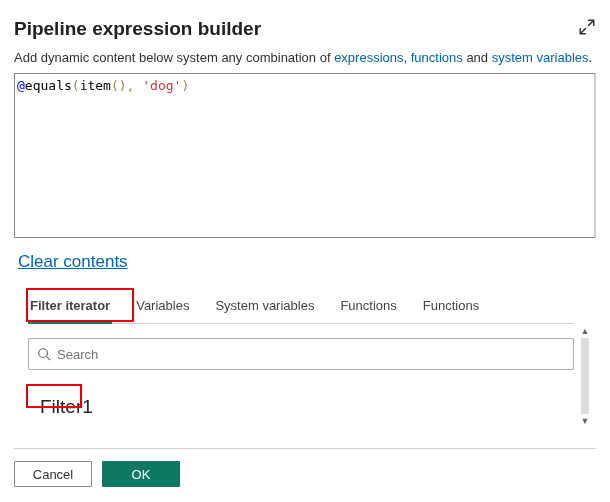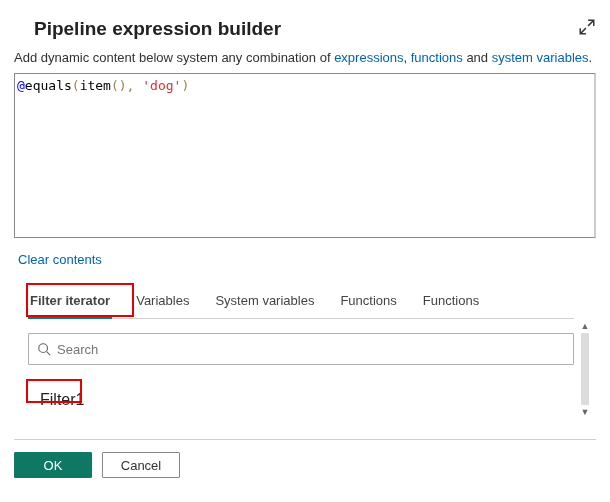--- a/index.html
+++ b/index.html
@@ -1,39 +1,39 @@
 <!DOCTYPE html>
 <html><head>
 <meta charset="utf-8">
 <style>
 * { box-sizing: border-box; margin: 0; padding: 0; }
 body { font-family: "Segoe UI", Arial, sans-serif; font-size: 13px; color: #323130; width: 610px; background: #fff; padding: 18px 14px 14px 14px; }
 .header-row { display: flex; justify-content: space-between; align-items: flex-start; margin-bottom: 10px; }
-.title { font-size: 19px; font-weight: 600; color: #222; margin-left: 20px; }
+.title { font-size: 19px; font-weight: 600; color: #222; }
 .expand-icon { width: 18px; height: 18px; cursor: pointer; }
 .hint { font-size: 13px; color: #323130; margin-bottom: 8px; }
 .hint a { color: #0063b1; text-decoration: none; cursor: pointer; }
 .editor { width: 100%; height: 165px; border: 1px solid #888; border-right: 2px solid #ccc; background: #fff; padding: 4px 2px; font-family: Consolas, monospace; font-size: 13px; color: #222; resize: none; outline: none; position: relative; }
 .code-line { white-space: pre; }
 .blue { color: #0000ff; }
 .black { color: #000; }
 .tan { color: #a08050; }
 .red { color: #d13438; }
-.clear-link { display: inline-block; margin: 14px 0 12px 4px; color: #0063b1; font-size: 13px; cursor: pointer; }
+.clear-link { display: inline-block; margin: 14px 0 12px 4px; color: #0063b1; font-size: 17px; cursor: pointer; text-decoration: underline; }
 .tabs-wrap { position: relative; margin-top: 6px; }
 .tabs-inner { display: flex; gap: 22px; border-bottom: 1px solid #d0d0d0; margin-left: 14px; margin-right: 22px; }
 .tab { padding: 8px 2px 10px 2px; font-size: 13px; color: #444; cursor: pointer; position: relative; }
 .tab.active { font-weight: 600; }
 .tab.active::after { content: ""; position: absolute; left: 0; right: 0; bottom: -1px; height: 2px; background: #0b7f6f; }
 .red-box1 { position: absolute; border: 2px solid #e60000; left: 12px; top: -2px; width: 108px; height: 34px; pointer-events: none; }
 .content-area { position: relative; padding: 14px 22px 6px 14px; }
 .search-box { display: flex; align-items: center; width: 100%; height: 32px; border: 1px solid #b0b0b0; border-radius: 1px; padding: 0 8px; color: #666; }
 .search-box svg { margin-right: 6px; flex-shrink: 0; }
 .search-input { border: none; outline: none; flex: 1; font-size: 13px; color: #666; background: transparent; }
-.filter-item { display: inline-block; margin-top: 22px; margin-left: 4px; font-size: 16px; color: #222; padding: 4px 8px; }
+.filter-item { display: inline-block; margin-top: 22px; margin-left: 4px; font-size: 19px; color: #222; padding: 4px 8px; }
 .red-box2 { position: absolute; border: 2px solid #e60000; left: 12px; top: 60px; width: 56px; height: 24px; pointer-events: none; }
 .scrollbar { position: absolute; right: 4px; top: 2px; bottom: 2px; width: 14px; display: flex; flex-direction: column; align-items: center; justify-content: space-between; color: #666; }
 .arrow { font-size: 9px; cursor: pointer; }
 .track { flex: 1; width: 8px; background: #dcdcdc; margin: 2px 0; }
 .divider { border-top: 1px solid #d0d0d0; margin-top: 20px; }
 .buttons { display: flex; gap: 10px; margin-top: 12px; }
 .btn { width: 78px; height: 26px; font-size: 13px; border-radius: 1px; cursor: pointer; display: flex; align-items: center; justify-content: center; }
 .btn-ok { background: #0f7864; color: #fff; border: 1px solid #0f7864; }
 .btn-cancel { background: #fff; color: #333; border: 1px solid #888; }
 </style>
@@ -84,18 +84,18 @@
       <span class="arrow">▲</span>
       <div class="track"></div>
       <span class="arrow">▼</span>
     </div>
   </div>
 </div>
 
 <div class="divider"></div>
 
 <div class="buttons">
+  <div class="btn btn-cancel">Cancel</div>
   <div class="btn btn-ok">OK</div>
-  <div class="btn btn-cancel">Cancel</div>
 </div>
 
 
 
 
 </body></html>

